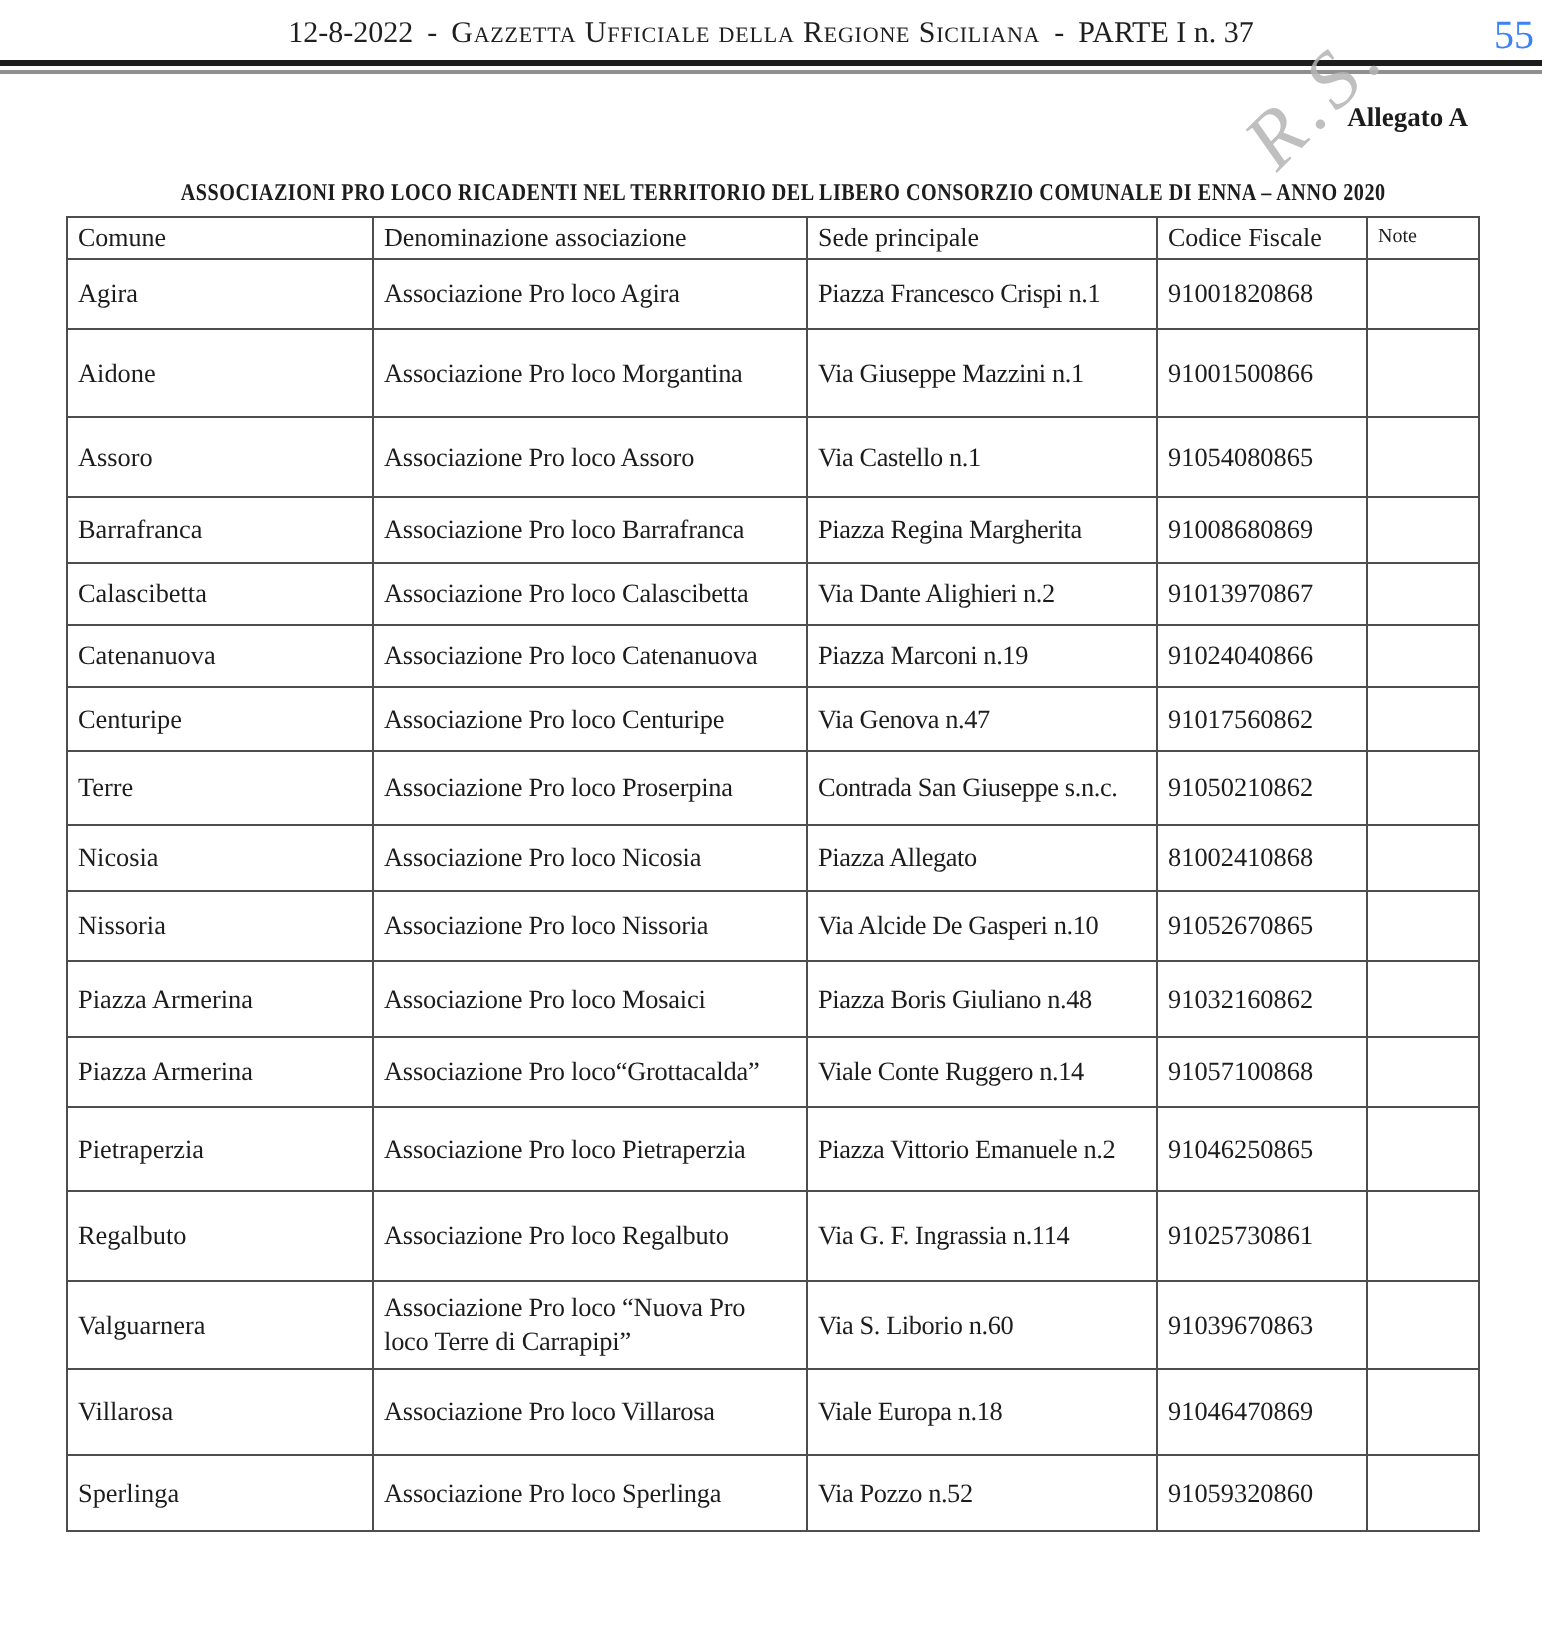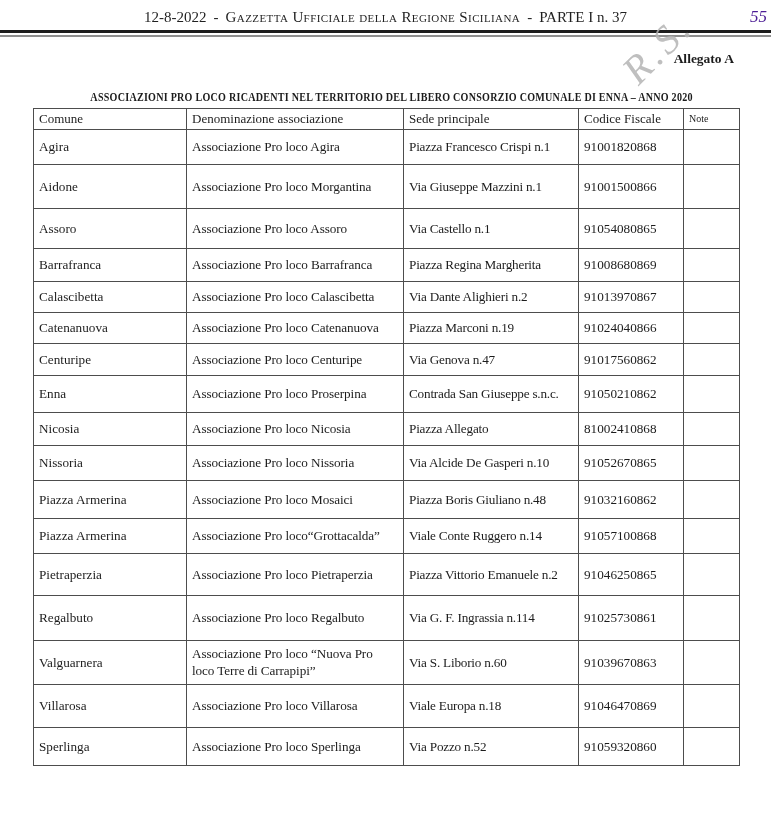--- a/index.html
+++ b/index.html
@@ -20,23 +20,22 @@
     text-align: center;
     font-size: 15px;
     color: #1f1f1f;
     white-space: nowrap;
   }
   .running-head .sep { margin: 0 7px; }
   .running-head .smallcaps { font-variant: small-caps; letter-spacing: 0.4px; }
   .page-num {
     position: absolute;
     top: 7px; right: 4px;
-    font-size: 17px;
-    color: #4c1d95;
-    font-style: italic;
+    font-size: 20px;
+    color: #3b82f6;
   }
   .double-rule {
     position: absolute;
     top: 30px; left: 0;
     width: 771px; height: 2px;
     border-top: 3px solid #1d1d1d;
     border-bottom: 2px solid #8f8f8f;
   }
 
   
@@ -203,21 +202,21 @@
           <td></td>
         </tr>
         <tr>
           <td>Centuripe</td>
           <td>Associazione Pro loco Centuripe</td>
           <td>Via Genova n.47</td>
           <td>91017560862</td>
           <td></td>
         </tr>
         <tr>
-          <td>Enna</td>
+          <td>Terre</td>
           <td>Associazione Pro loco Proserpina</td>
           <td>Contrada San Giuseppe s.n.c.</td>
           <td>91050210862</td>
           <td></td>
         </tr>
         <tr>
           <td>Nicosia</td>
           <td>Associazione Pro loco Nicosia</td>
           <td>Piazza Allegato</td>
           <td>81002410868</td>

